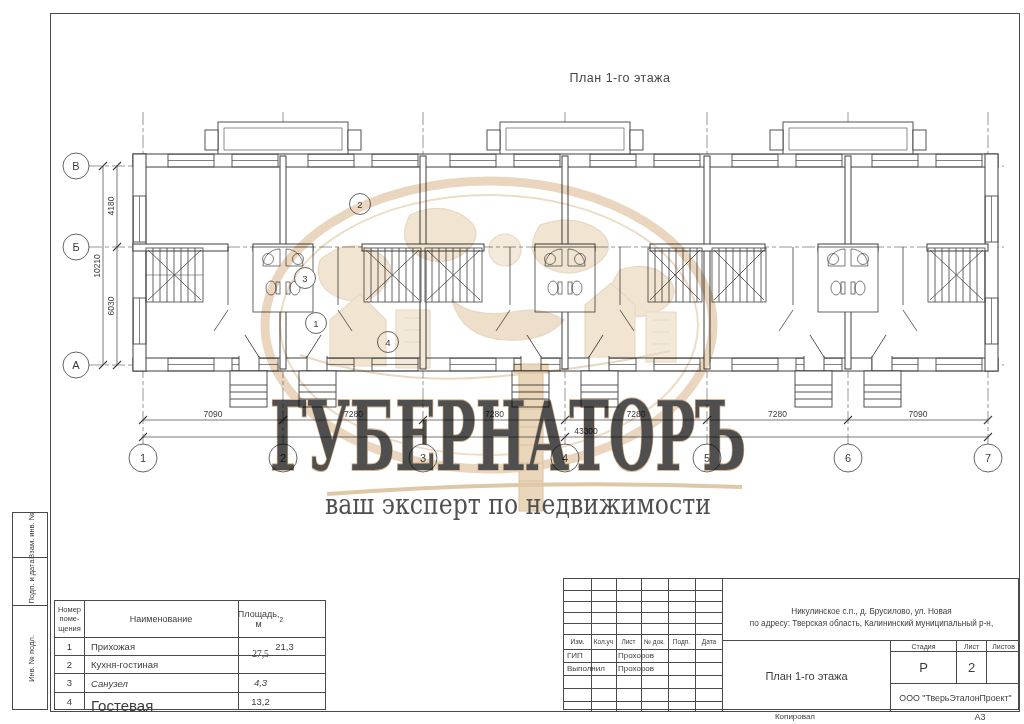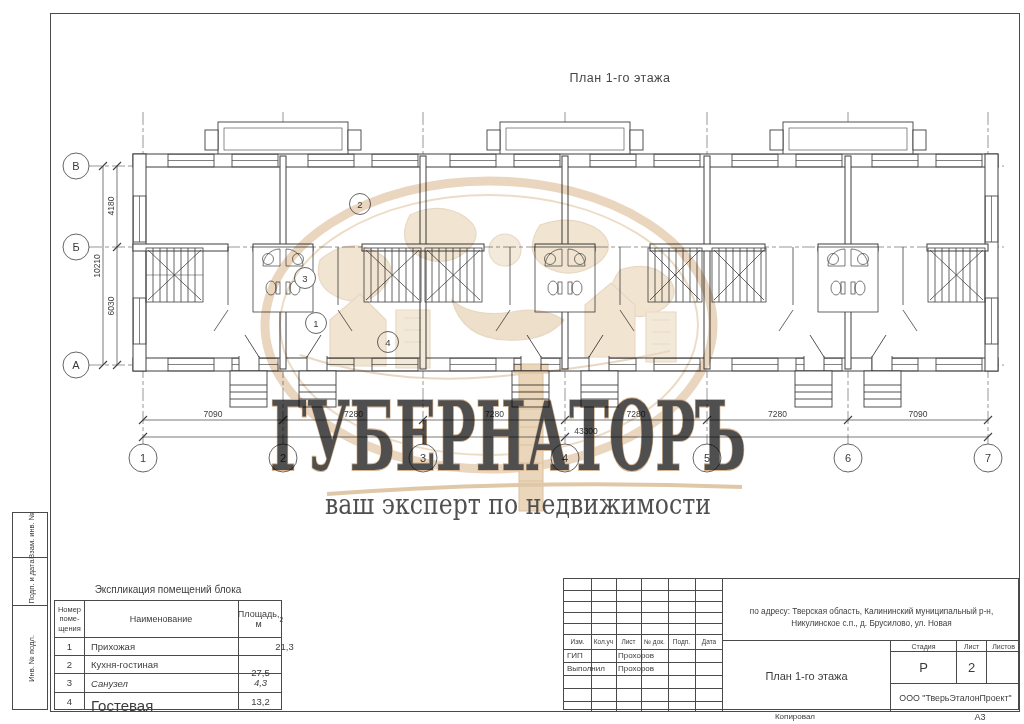--- a/index.html
+++ b/index.html
@@ -417,22 +417,21 @@
       <span class="vtext">Взам. инв. №</span>
       </div>
     <div class="abs ctr" style="left:0;top:44px;width:36px;height:48px;">
       <span class="vtext">Подп. и дата</span>
       </div>
     <div class="abs ctr" style="left:0;top:92px;width:36px;height:106px;">
       <span class="vtext">Инв. № подл.</span>
       </div>
   </div>
 
-  <div class="abs ctr" style="left:54px;top:582px;width:228px;height:14px;font-size:10px;">Экспликация помещений блока</div>
-  <div class="abs box" style="left:54px;top:600px;width:228px;height:110px;">
+  <div class="abs box" style="left:54px;top:600px;width:272px;height:110px;">
     <div class="vline" style="left:29px;"></div>
     <div class="vline" style="left:183px;"></div>
     <div class="hline" style="top:36px;"></div>
     <div class="hline" style="top:54px;"></div>
     <div class="hline" style="top:72px;"></div>
     <div class="hline" style="top:91px;"></div>
 
     <div class="abs ctr" style="left:0;top:0;width:29px;height:36px;font-size:7.5px;line-height:1.25;flex-direction:column;">
       <span>Номер</span>
         <span>поме-</span>
@@ -442,21 +441,21 @@
     <div class="abs ctr" style="left:183px;top:0;width:45px;height:36px;font-size:9px;">
       <span>Площадь, м</span>
         <sup style="font-size:6.5px;">2</sup>
     </div>
 
     <div class="abs ctr" style="left:0;top:36px;width:29px;height:18px;font-size:9.5px;">1</div>
     <div class="abs" style="left:36px;top:40px;width:147px;font-size:9.5px;">Прихожая</div>
     <div class="abs ctr" style="left:183px;top:36px;width:45px;height:18px;font-size:9.5px;padding-left:24px;">21,3</div>
     <div class="abs ctr" style="left:0;top:54px;width:29px;height:18px;font-size:9.5px;">2</div>
     <div class="abs" style="left:36px;top:58px;width:147px;font-size:9.5px;">Кухня-гостиная</div>
-    <div class="abs ctr" style="left:183px;top:62px;width:45px;height:18px;font-size:9.5px;">27,5</div>
+    <div class="abs ctr" style="left:183px;top:44px;width:45px;height:18px;font-size:9.5px;font-family:Liberation Serif, serif;">27,5</div>
     <div class="abs ctr" style="left:0;top:72px;width:29px;height:19px;font-size:9.5px;">3</div>
     <div class="abs" style="left:36px;top:77px;width:147px;font-size:9.5px;font-style:italic;">Санузел</div>
     <div class="abs ctr" style="left:183px;top:72px;width:45px;height:19px;font-size:9.5px;font-style:italic;">4,3</div>
     <div class="abs ctr" style="left:0;top:91px;width:29px;height:19px;font-size:9.5px;">4</div>
     <div class="abs" style="left:36px;top:96px;width:147px;font-size:15px;">Гостевая</div>
     <div class="abs ctr" style="left:183px;top:91px;width:45px;height:19px;font-size:9.5px;">13,2</div>
   </div>
 
   <div class="abs box" style="left:563px;top:578px;width:456px;height:132px;border-width:1.2px;">
 
@@ -484,22 +483,22 @@
       <div class="abs ctr" style="left:131px;top:55px;width:28px;height:15px;font-size:6.5px;">Дата</div>
       <div class="abs" style="left:3px;top:72px;font-size:8px;">ГИП</div>
       <div class="abs" style="left:54px;top:72px;font-size:8px;">Прохоров</div>
       <div class="abs" style="left:3px;top:85px;font-size:8px;">Выполнил</div>
       <div class="abs" style="left:54px;top:85px;font-size:8px;">Прохоров</div>
     </div>
 
     <div class="abs" style="left:159px;top:0;width:297px;height:132px;">
       <div class="abs" style="left:0;top:25px;width:297px;height:37px;border-bottom:1px solid #4a4a4a;box-sizing:border-box;
                   font-size:8.2px;line-height:1.45;text-align:center;padding-top:2px;">
+        <div>Никулинское с.п., д. Брусилово, ул. Новая</div>
         <div>по адресу: Тверская область, Калининский муниципальный р-н,</div>
-        <div>Никулинское с.п., д. Брусилово, ул. Новая</div>
       </div>
       <div class="abs ctr" style="left:0;top:62px;width:168px;height:70px;font-size:11px;border-right:1px solid #4a4a4a;box-sizing:border-box;">План 1-го этажа</div>
       <div class="abs" style="left:168px;top:62px;width:129px;height:70px;">
         <div class="abs ctr" style="left:0;top:0;width:65px;height:11px;font-size:7px;border-bottom:1px solid #4a4a4a;box-sizing:border-box;">Стадия</div>
         <div class="abs ctr" style="left:65px;top:0;width:30px;height:11px;font-size:7px;border-bottom:1px solid #4a4a4a;border-left:1px solid #4a4a4a;box-sizing:border-box;">Лист</div>
         <div class="abs ctr" style="left:95px;top:0;width:34px;height:11px;font-size:7px;border-bottom:1px solid #4a4a4a;border-left:1px solid #4a4a4a;box-sizing:border-box;">Листов</div>
         <div class="abs ctr" style="left:0;top:11px;width:65px;height:31px;font-size:13px;">Р</div>
         <div class="abs ctr" style="left:65px;top:11px;width:30px;height:31px;font-size:13px;border-left:1px solid #4a4a4a;box-sizing:border-box;">2</div>
         <div class="abs" style="left:95px;top:11px;width:34px;height:31px;border-left:1px solid #4a4a4a;box-sizing:border-box;"></div>
         <div class="abs ctr" style="left:0;top:42px;width:129px;height:28px;font-size:8.8px;border-top:1px solid #4a4a4a;box-sizing:border-box;">ООО "ТверьЭталонПроект"</div>

